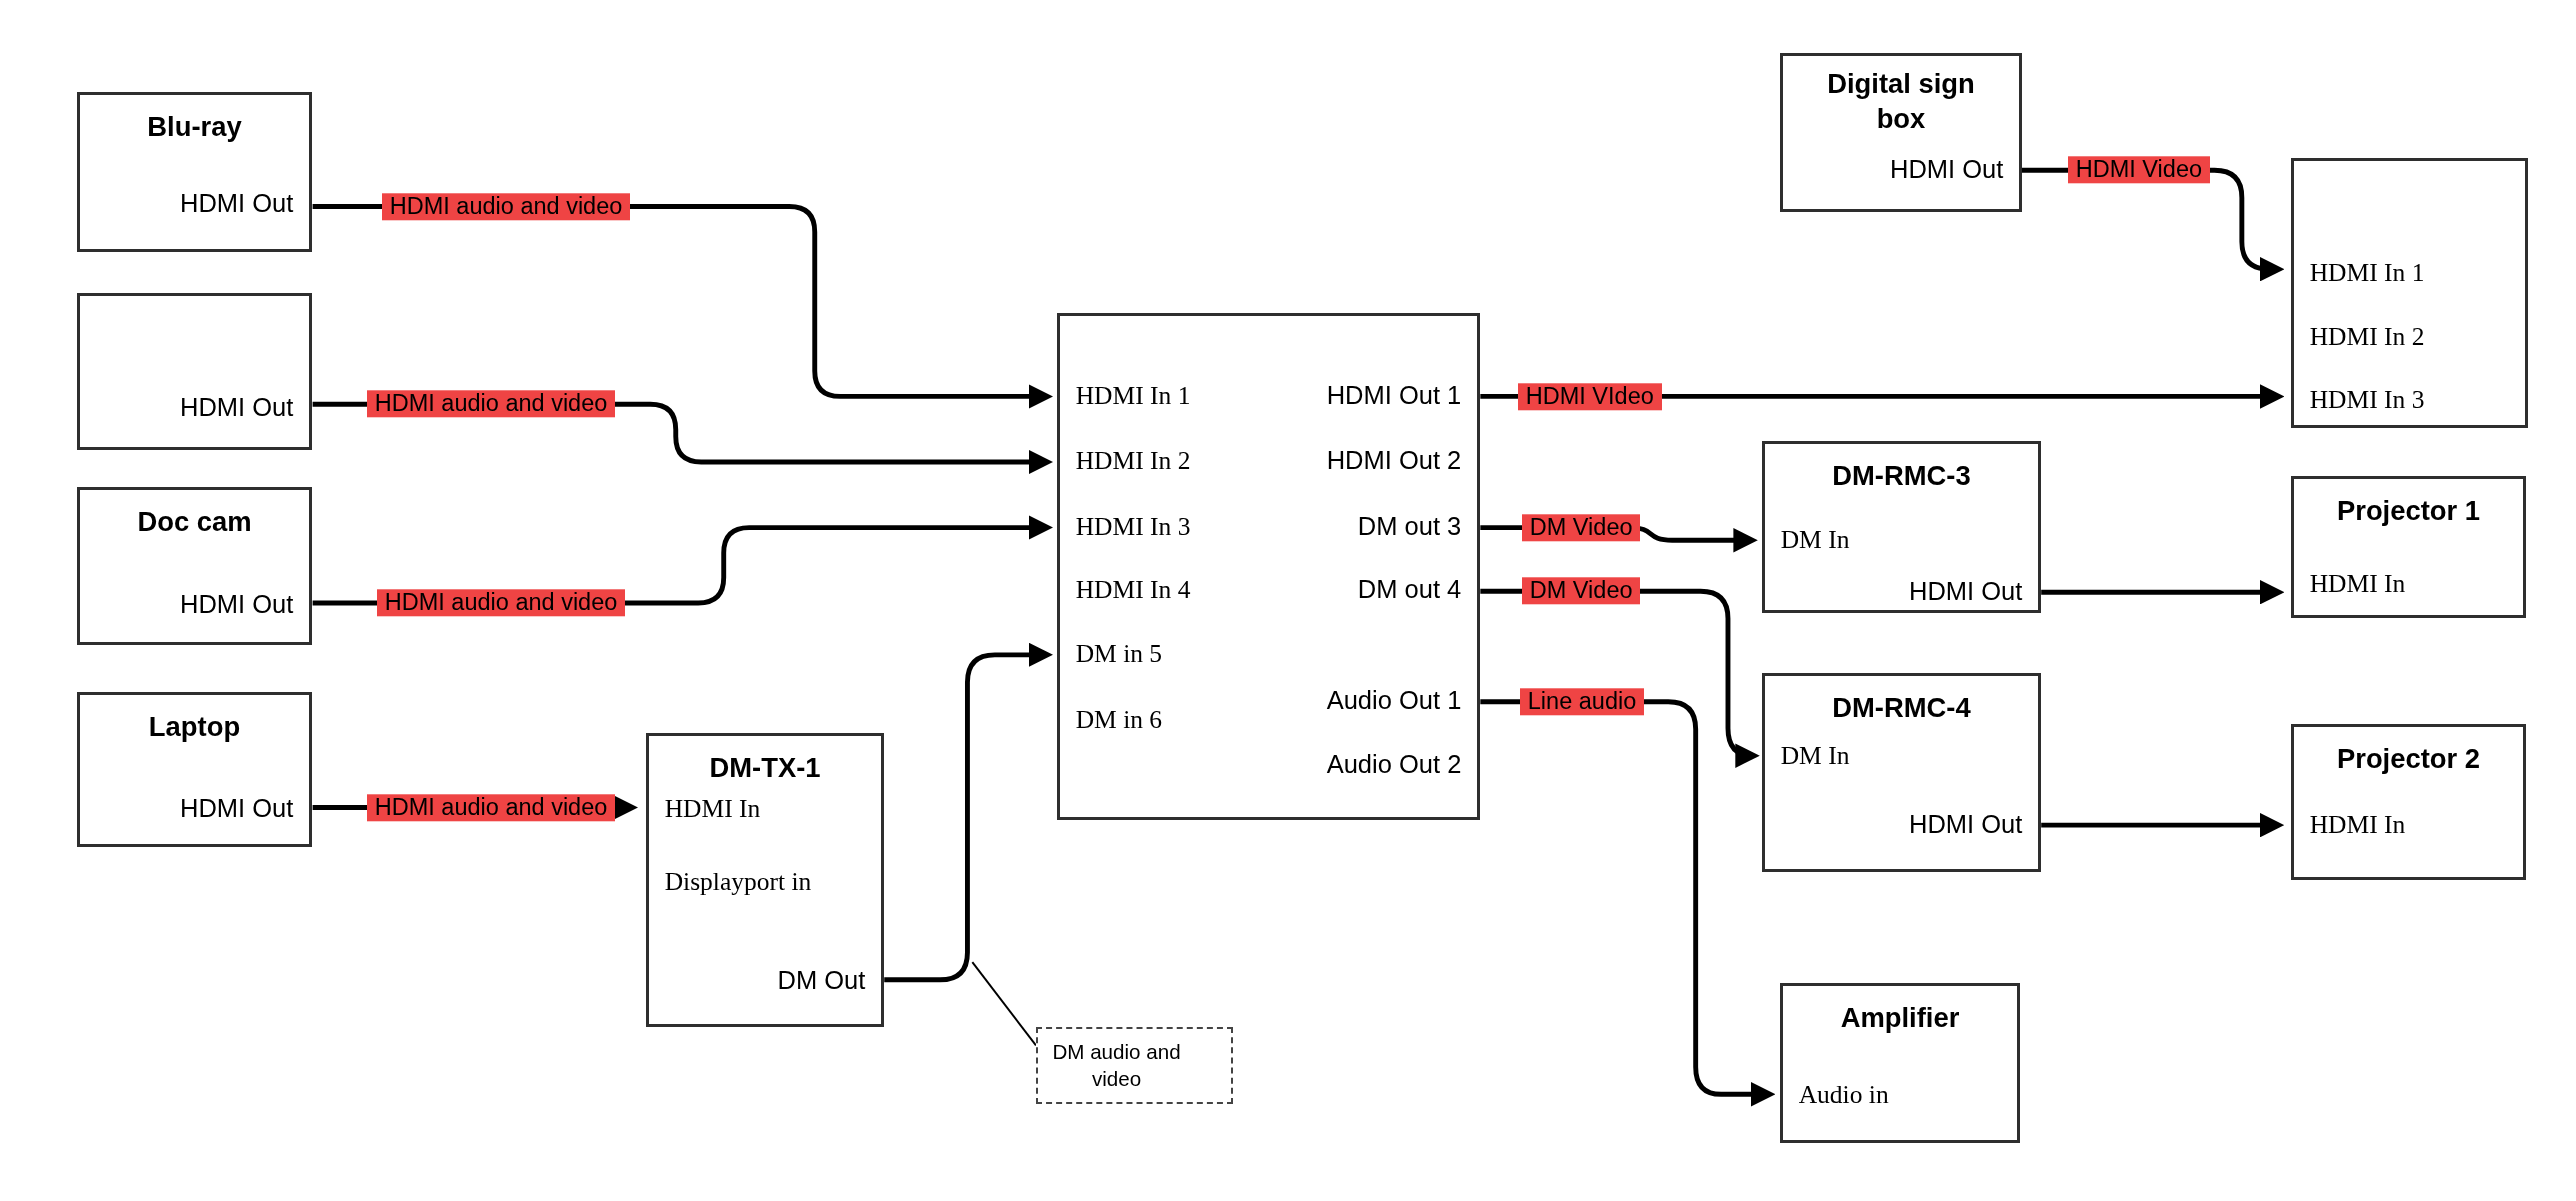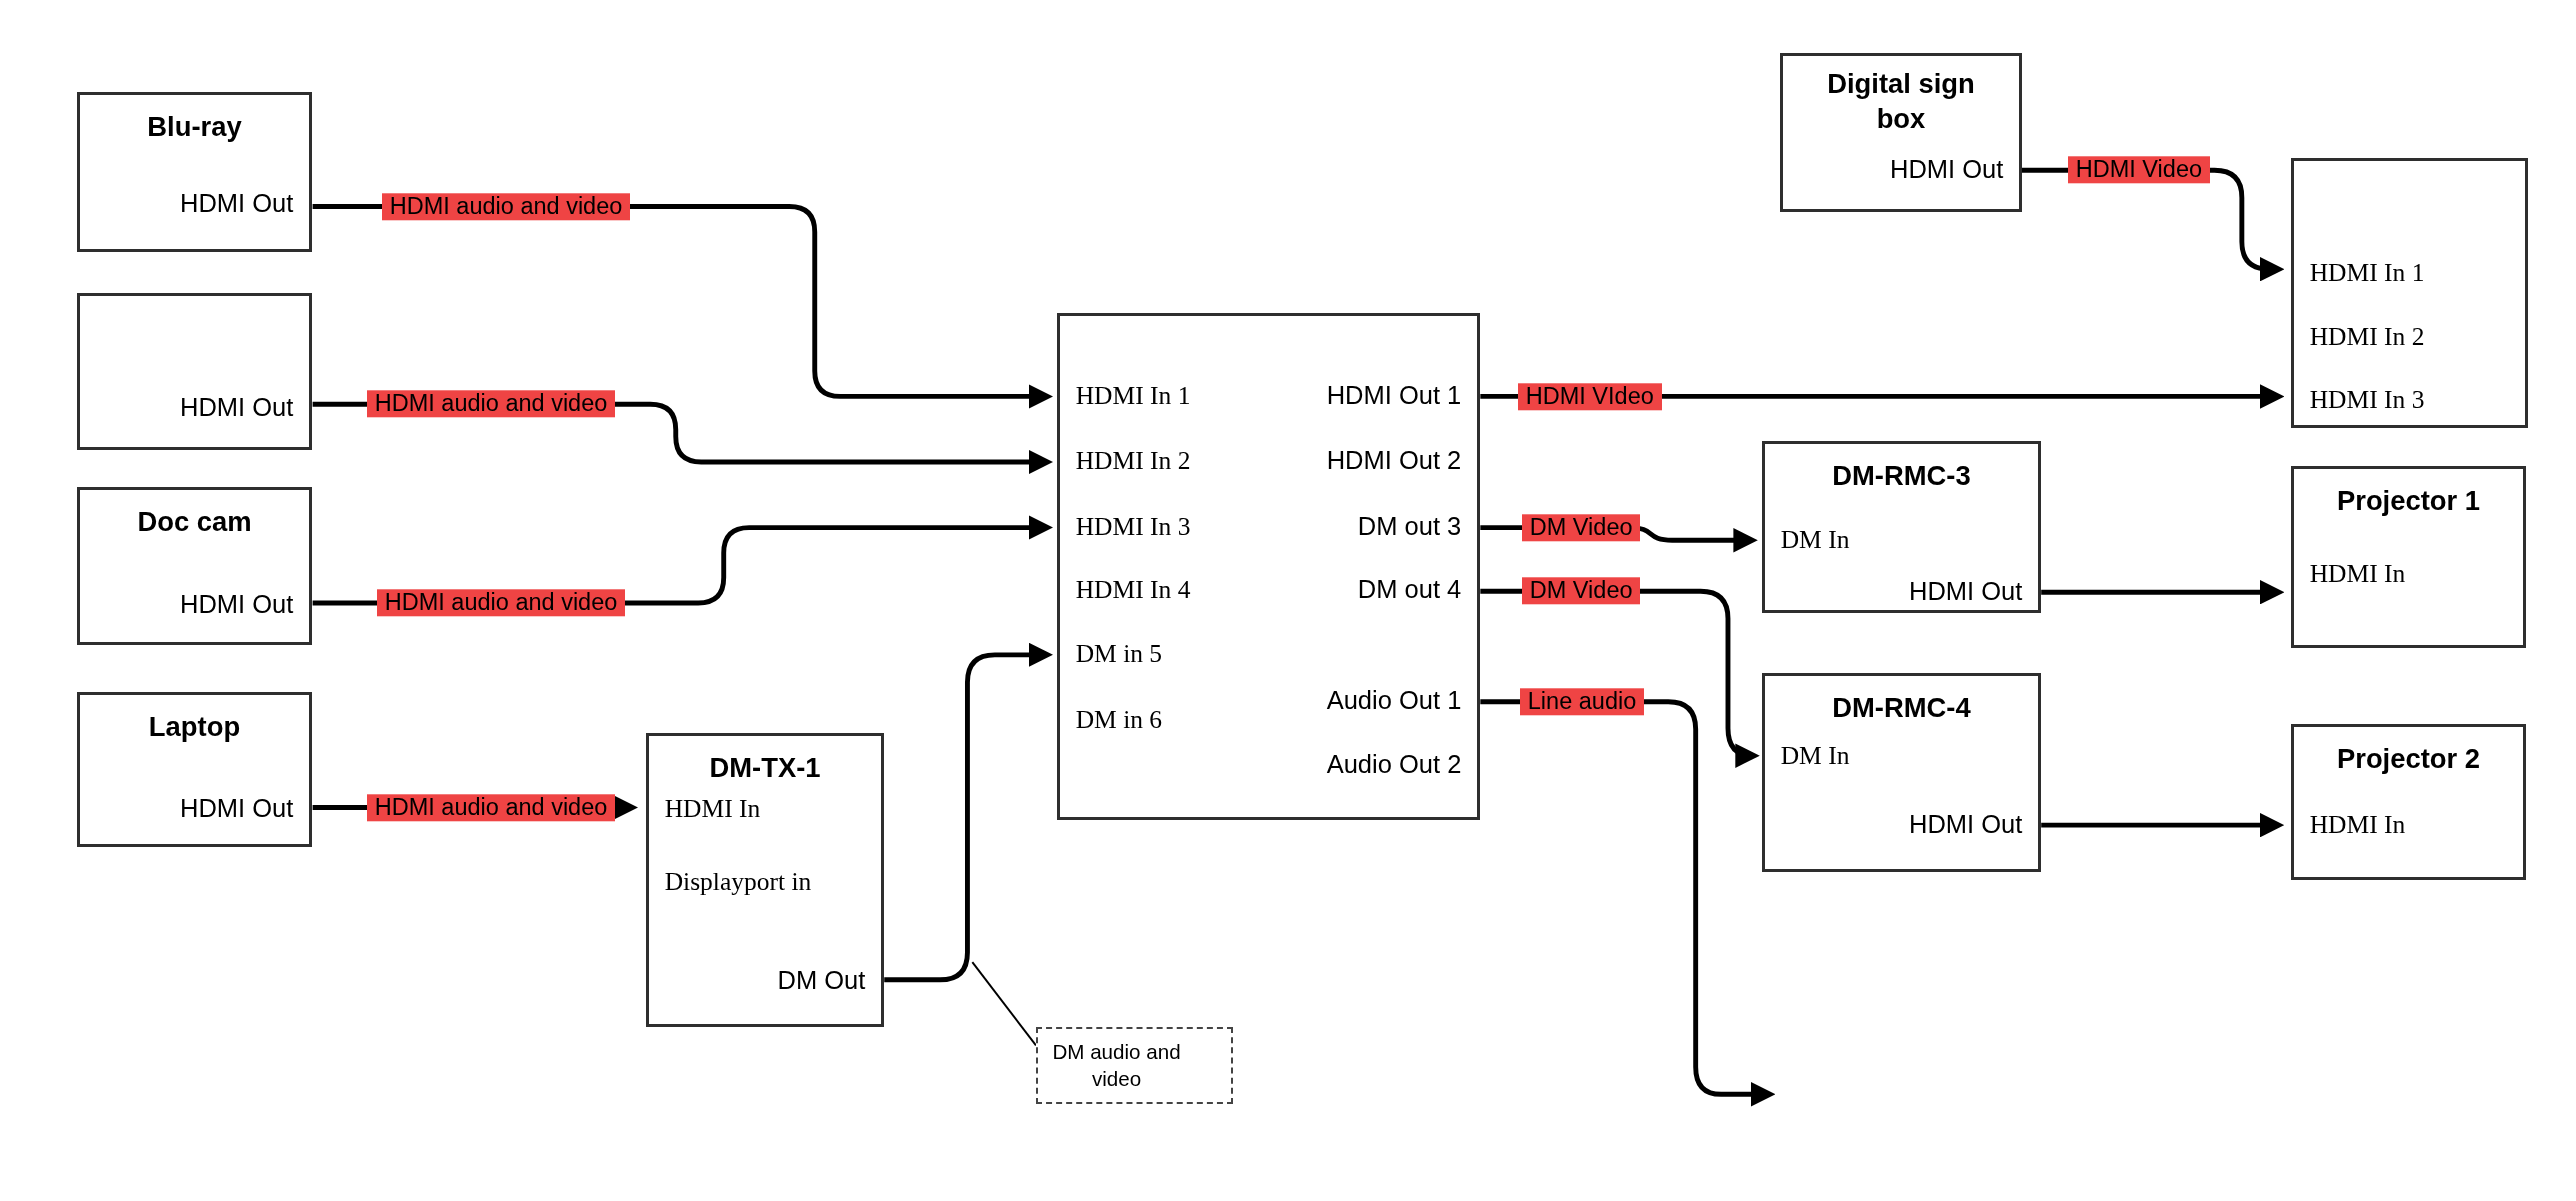--- a/index.html
+++ b/index.html
@@ -136,36 +136,40 @@
     <div class="port pl" style="top:161px">HDMI In 2</div>
     <div class="port pl" style="top:224px">HDMI In 3</div>
   </div>
 
   <div class="box" style="left:1762px;top:441px;width:279px;height:172px">
     <div class="title"><span class="t">DM-RMC-3</span></div>
     <div class="port pl" style="top:81px">DM In</div>
     <div class="port pr" style="top:133px">HDMI Out</div>
   </div>
 
-  <div class="box" style="left:2291px;top:466px;width:235px;height:182px">
+  <div class="box" style="left:2291px;top:476px;width:235px;height:142px">
     <div class="title"><span class="t">Projector 1</span></div>
     <div class="port pl" style="top:90px">HDMI In</div>
   </div>
 
   <div class="box" style="left:1762px;top:673px;width:279px;height:199px">
     <div class="title"><span class="t">DM-RMC-4</span></div>
     <div class="port pl" style="top:65px">DM In</div>
     <div class="port pr" style="top:134px">HDMI Out</div>
   </div>
 
   <div class="box" style="left:2291px;top:724px;width:235px;height:156px">
     <div class="title"><span class="t">Projector 2</span></div>
     <div class="port pl" style="top:83px">HDMI In</div>
   </div>
 
+  <div class="box" style="left:1780px;top:983px;width:240px;height:160px">
+    <div class="title"><span class="t">Amplifier</span></div>
+    <div class="port pl" style="top:94px">Audio in</div>
+  </div>
 
   <div class="wire-label" style="left:382px;top:207px">HDMI audio and video</div>
   <div class="wire-label" style="left:367px;top:404px">HDMI audio and video</div>
   <div class="wire-label" style="left:377px;top:603px">HDMI audio and video</div>
   <div class="wire-label" style="left:367px;top:808px">HDMI audio and video</div>
   <div class="wire-label" style="left:1518px;top:397px">HDMI VIdeo</div>
   <div class="wire-label" style="left:1522px;top:528px">DM Video</div>
   <div class="wire-label" style="left:1522px;top:591px">DM Video</div>
   <div class="wire-label" style="left:1520px;top:702px">Line audio</div>
   <div class="wire-label" style="left:2068px;top:170px">HDMI Video</div>

